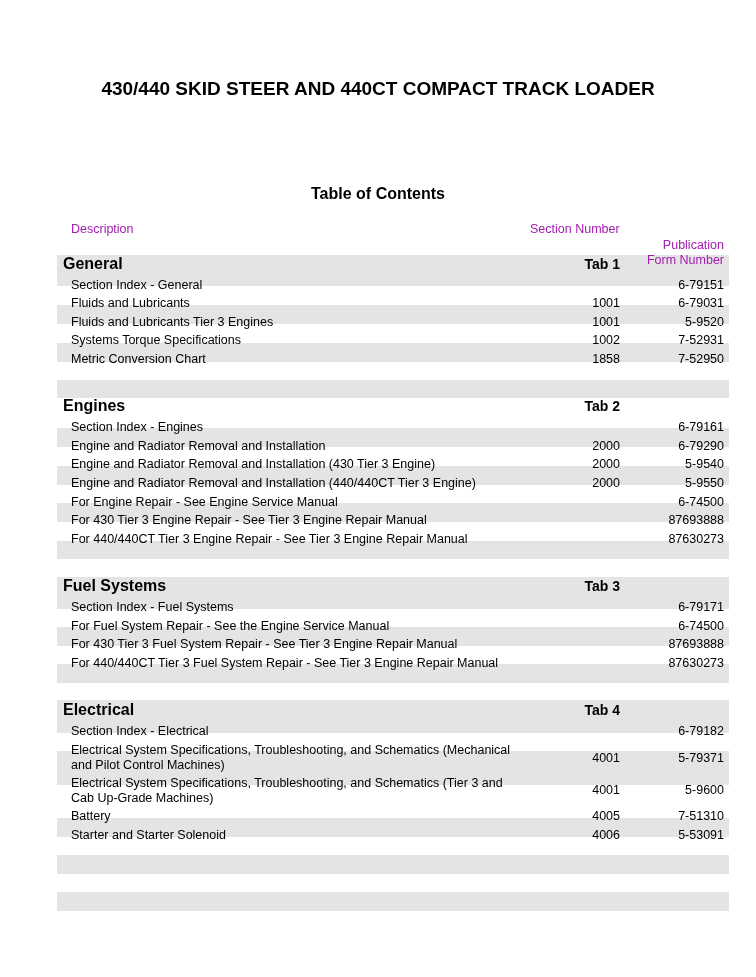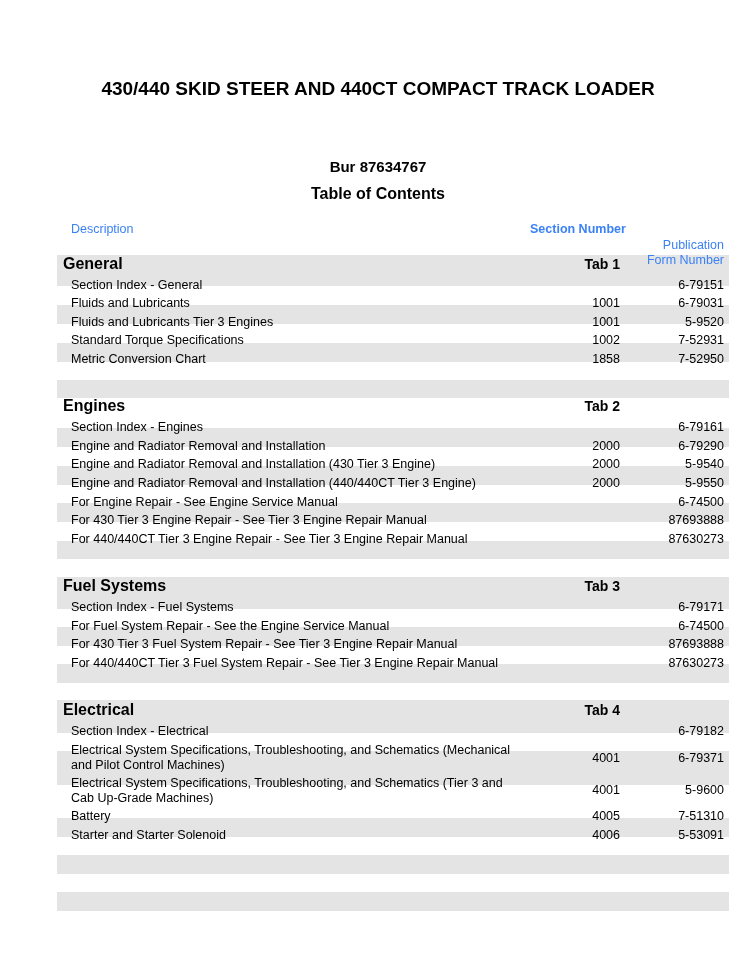--- a/index.html
+++ b/index.html
@@ -6,23 +6,23 @@
   body { width: 756px; height: 977px; position: relative; overflow: hidden;
          font-family: "Liberation Sans", sans-serif; color: #000; }
   .page { position: absolute; left: 0; top: 0; width: 756px; height: 977px; }
   .title { position: absolute; left: 0; width: 756px; text-align: center; font-weight: bold; white-space: nowrap; }
   .t1 { top: 78px; font-size: 19px; }
   .t2 { top: 102px; font-size: 18px; line-height: 16px; }
   .t3 { top: 158px; font-size: 15px; }
   .t4 { top: 185px; font-size: 16px; }
   .bands { position: absolute; left: 0; top: 0; }
   .band { position: absolute; left: 57px; width: 672px; background: #e4e4e4; }
-  .colhead { position: absolute; font-size: 12.5px; color: #3b82f6; }
+  .colhead { position: absolute; font-size: 12.5px; color: #a21caf; }
   .ch-desc { left: 71px; top: 222px; }
-  .ch-sec { left: 530px; top: 222px; font-weight: bold; }
+  .ch-sec { left: 530px; top: 222px; }
   .ch-pub { left: 640px; top: 215px; width: 84px; text-align: right; line-height: 15px; margin-top: 23px; }
   .row { position: absolute; left: 0; width: 756px; font-size: 12.5px; }
   .row .desc { position: absolute; left: 71px; width: 450px; line-height: 15px; }
   .row .sec { position: absolute; left: 560px; width: 60px; text-align: right; }
   .row .pub { position: absolute; left: 630px; width: 94px; text-align: right; }
   .row.head .desc { left: 63px; font-weight: bold; font-size: 16px; }
   .row.head .sec { font-weight: bold; font-size: 14px; }
 </style>
 </head>
 <body>
@@ -41,21 +41,20 @@
       <div class="band" style="top: 627px; height: 19px; background: rgb(228, 228, 228);"></div>
       <div class="band" style="top: 664px; height: 19px; background: rgb(228, 228, 228);"></div>
       <div class="band" style="top: 700px; height: 33px; background: rgb(228, 228, 228);"></div>
       <div class="band" style="top: 751px; height: 34px; background: rgb(228, 228, 228);"></div>
       <div class="band" style="top: 818px; height: 19px; background: rgb(228, 228, 228);"></div>
       <div class="band" style="top: 855px; height: 19px; background: rgb(228, 228, 228);"></div>
       <div class="band" style="top: 892px; height: 19px; background: rgb(228, 228, 228);"></div>
     </div>
 
   <div class="title t1">430/440 SKID STEER AND 440CT COMPACT TRACK LOADER</div>
-  <div class="title t3">Bur 87634767</div>
   <div class="title t4">Table of Contents</div>
 
   <div class="colhead ch-desc">Description</div>
   <div class="colhead ch-sec">Section Number</div>
   <div class="colhead ch-pub">
     <div>Publication</div>
     <div>Form Number</div>
   </div>
 
   <div id="rows">
@@ -72,21 +71,21 @@
         <span class="desc">Fluids and Lubricants</span>
         <span class="sec" style="top:0px">1001</span>
         <span class="pub" style="top:0px">6-79031</span>
       </div>
       <div class="row" style="top: 315px;">
         <span class="desc">Fluids and Lubricants Tier 3 Engines</span>
         <span class="sec" style="top:0px">1001</span>
         <span class="pub" style="top:0px">5-9520</span>
       </div>
       <div class="row" style="top: 333px;">
-        <span class="desc">Standard Torque Specifications</span>
+        <span class="desc">Systems Torque Specifications</span>
         <span class="sec" style="top:0px">1002</span>
         <span class="pub" style="top:0px">7-52931</span>
       </div>
       <div class="row" style="top: 352px;">
         <span class="desc">Metric Conversion Chart</span>
         <span class="sec" style="top:0px">1858</span>
         <span class="pub" style="top:0px">7-52950</span>
       </div>
       <div class="row head" style="top: 398px;">
         <span class="desc">Engines</span>
@@ -156,21 +155,21 @@
         <span class="sec">Tab 4</span>
       </div>
       <div class="row" style="top: 724px;">
         <span class="desc">Section Index - Electrical</span>
         <span class="sec" style="top:0px"></span>
         <span class="pub" style="top:0px">6-79182</span>
       </div>
       <div class="row" style="top: 743px;">
         <span class="desc">Electrical System Specifications, Troubleshooting, and Schematics (Mechanical and Pilot Control Machines)</span>
         <span class="sec" style="top:8px">4001</span>
-        <span class="pub" style="top:8px">6-79371</span>
+        <span class="pub" style="top:8px">5-79371</span>
       </div>
       <div class="row" style="top: 776px;">
         <span class="desc">Electrical System Specifications, Troubleshooting, and Schematics (Tier 3 and Cab Up-Grade Machines)</span>
         <span class="sec" style="top:7px">4001</span>
         <span class="pub" style="top:7px">5-9600</span>
       </div>
       <div class="row" style="top: 809px;">
         <span class="desc">Battery</span>
         <span class="sec" style="top:0px">4005</span>
         <span class="pub" style="top:0px">7-51310</span>

